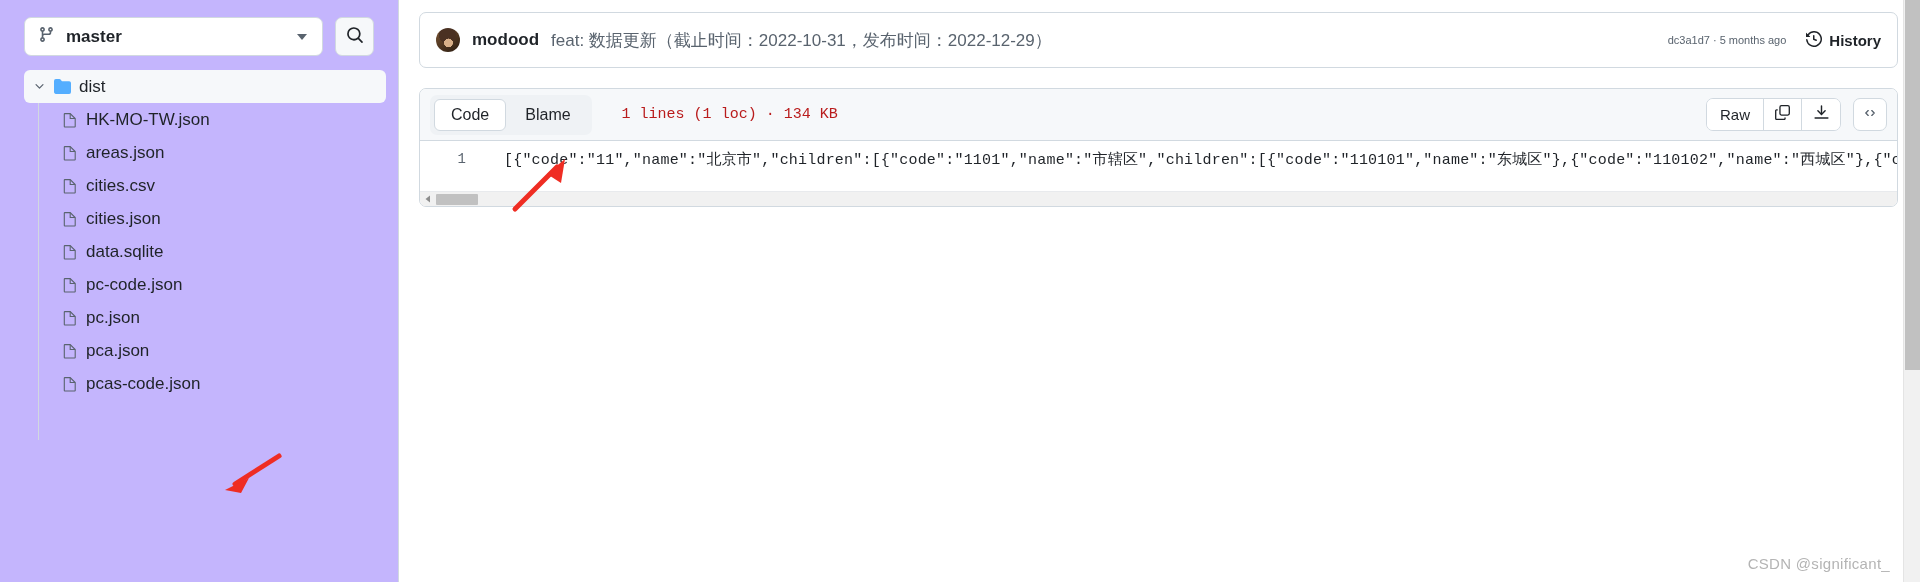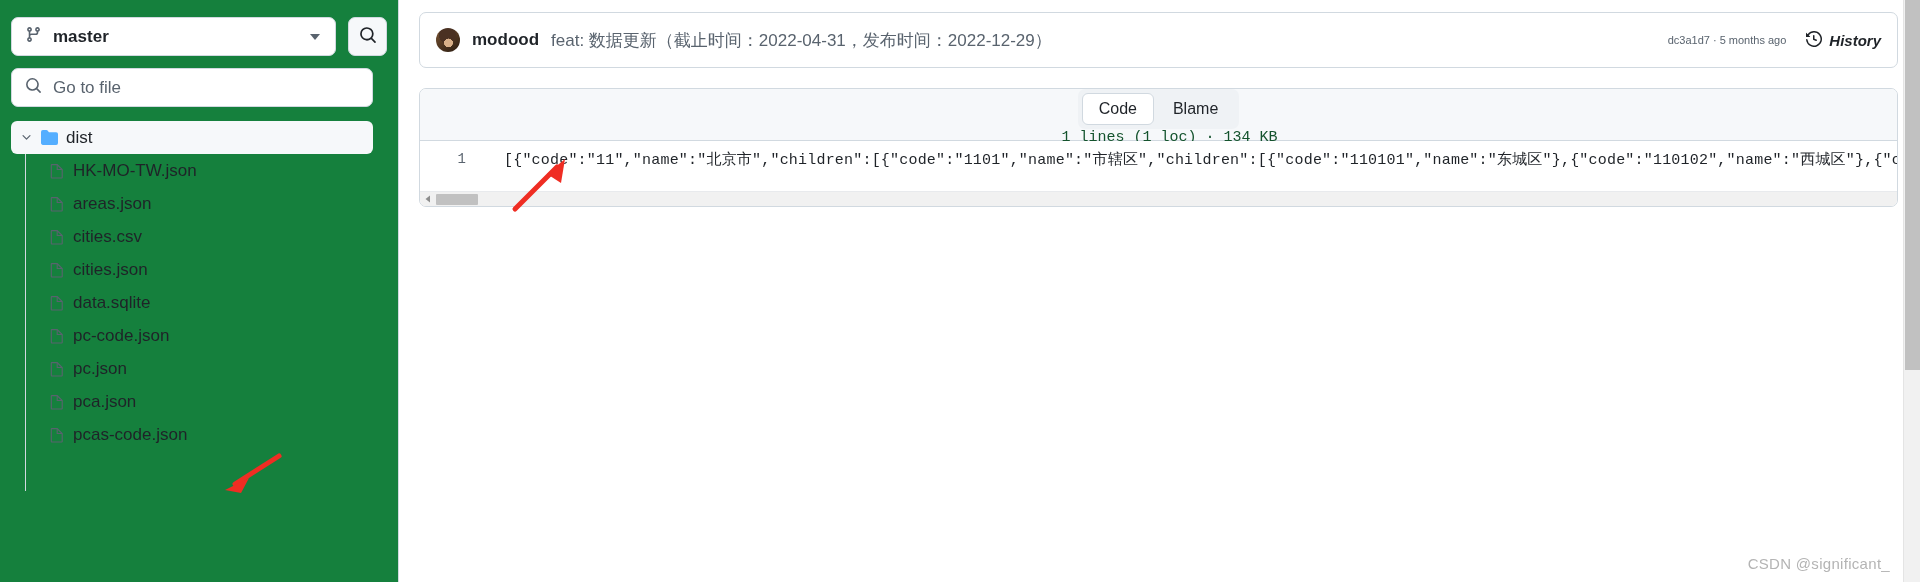--- a/index.html
+++ b/index.html
@@ -18,23 +18,23 @@
     width: 1920px;
     height: 582px;
     display: flex;
     background: #ffffff;
   }
 
   
   .sidebar {
     width: 399px;
     height: 582px;
-    background: #15803d;
+    background: #c4b5fd;
     border-right: 1px solid #d1d9e0;
-    padding: 0 11px;
+    padding: 0 24px;
     position: relative;
     flex: 0 0 399px;
     overflow: hidden;
   }
 
   .sidebar-top {
     display: flex;
     align-items: center;
     gap: 12px;
     padding-top: 17px;
@@ -210,40 +210,38 @@
   }
   .commit-meta { font-size: 11px; color: #59636e; }
   .history-btn {
     display: flex;
     align-items: center;
     gap: 7px;
     font-size: 15px;
     font-weight: 700;
     color: #1f2328;
     cursor: pointer;
-    font-style: italic;
   }
 
   
   .file-box {
     margin-top: 20px;
     border: 1px solid #d1d9e0;
     border-radius: 7px;
     background: #ffffff;
     overflow: hidden;
   }
   .file-header {
     height: 52px;
     background: #f6f8fa;
     border-bottom: 1px solid #d1d9e0;
     display: flex;
     align-items: center;
     padding: 0 10px;
     gap: 0;
-    flex-direction: column;
   }
   .seg {
     display: flex;
     background: #eff2f5;
     border-radius: 7px;
     padding: 4px;
     gap: 2px;
   }
   .seg-btn {
     font-size: 16px;
@@ -253,24 +251,24 @@
     cursor: pointer;
     border: 1px solid transparent;
     line-height: 1.25;
   }
   .seg-btn.active {
     background: #ffffff;
     border: 1px solid #d1d9e0;
     font-weight: 400;
   }
   .file-stats {
-    margin-left: 22px;
+    margin-left: 30px;
     font-family: "Liberation Mono", monospace;
     font-size: 15px;
-    color: #14532d;
+    color: #b91c1c;
   }
   .file-actions {
     margin-left: auto;
     display: flex;
     align-items: center;
     gap: 12px;
     border-radius: 14px;
   }
   .btn-group {
     display: flex;
@@ -398,28 +396,20 @@
       </div>
       <div class="search-icon-btn">
         <span>
           <svg width="18" height="18" viewBox="0 0 16 16" fill="#1f2328">
             <path d="M10.68 11.74a6 6 0 0 1-7.922-8.982 6 6 0 0 1 8.982 7.922l3.04 3.04a.749.749 0 0 1-.326 1.275.749.749 0 0 1-.734-.215ZM11.5 7a4.499 4.499 0 1 0-8.997 0A4.499 4.499 0 0 0 11.5 7Z"></path>
           </svg>
         </span>
       </div>
     </div>
 
-    <div class="gotofile">
-      <span>
-        <svg width="17" height="17" viewBox="0 0 16 16" fill="#59636e">
-          <path d="M10.68 11.74a6 6 0 0 1-7.922-8.982 6 6 0 0 1 8.982 7.922l3.04 3.04a.749.749 0 0 1-.326 1.275.749.749 0 0 1-.734-.215ZM11.5 7a4.499 4.499 0 1 0-8.997 0A4.499 4.499 0 0 0 11.5 7Z"></path>
-        </svg>
-      </span>
-      <input type="text" placeholder="Go to file" style="">
-    </div>
 
     <div class="tree">
 
       <div class="tree-row folder">
         <span class="chev">
           <svg width="13" height="13" viewBox="0 0 16 16" fill="#59636e">
             <path d="M12.78 5.22a.749.749 0 0 1 0 1.06l-4.25 4.25a.749.749 0 0 1-1.06 0L3.22 6.28a.749.749 0 1 1 1.06-1.06L8 8.939l3.72-3.719a.749.749 0 0 1 1.06 0Z"></path>
           </svg>
         </span>
         <span class="ficon">
@@ -531,21 +521,21 @@
       <path d="M74 6 L30 34" stroke="#ef2d23" stroke-width="5" stroke-linecap="round"></path>
       <path d="M20 40 L44 28 L36 43 Z" fill="#ef2d23"></path>
     </svg>
   </aside>
 
   <section class="main">
 
     <div class="commit-bar">
       <div class="avatar"></div>
       <span class="commit-author">modood</span>
-      <span class="commit-msg">feat: 数据更新（截止时间：2022-04-31，发布时间：2022-12-29）</span>
+      <span class="commit-msg">feat: 数据更新（截止时间：2022-10-31，发布时间：2022-12-29）</span>
       <div class="commit-right">
         <span class="commit-meta">dc3a1d7 · 5 months ago</span>
         <span class="history-btn">
           <span>
             <svg width="16" height="16" viewBox="0 0 16 16" fill="#1f2328">
               <path d="m.427 1.927 1.215 1.215a8.002 8.002 0 1 1-1.6 5.685.75.75 0 1 1 1.493-.154 6.5 6.5 0 1 0 1.18-4.458l1.358 1.358A.25.25 0 0 1 3.896 6H.25A.25.25 0 0 1 0 5.75V2.104a.25.25 0 0 1 .427-.177ZM7.75 4a.75.75 0 0 1 .75.75v2.992l2.028.812a.75.75 0 0 1-.557 1.392l-2.5-1A.751.751 0 0 1 7 8.25v-3.5A.75.75 0 0 1 7.75 4Z"></path>
             </svg>
           </span>
           <span>History</span>
         </span>

